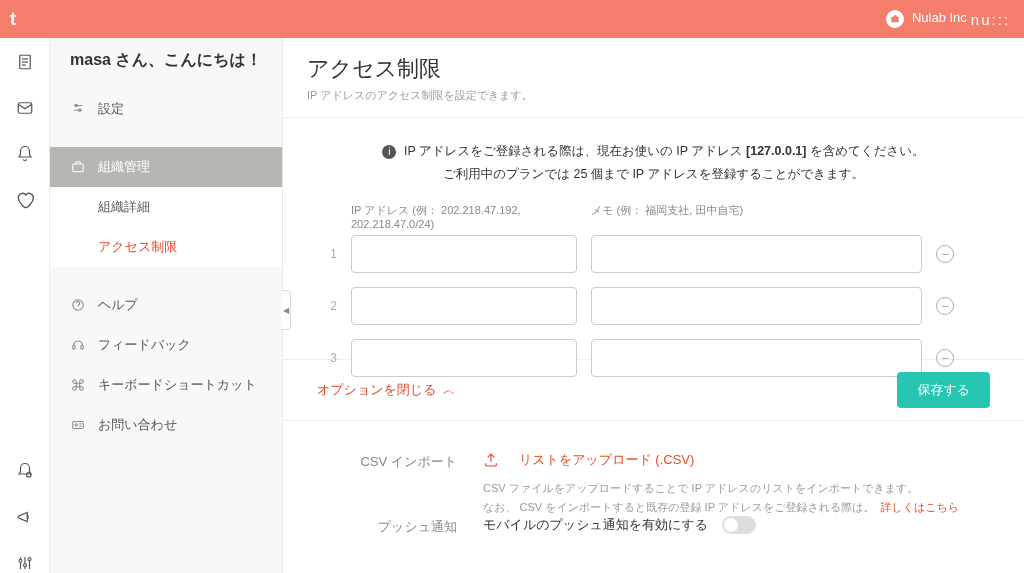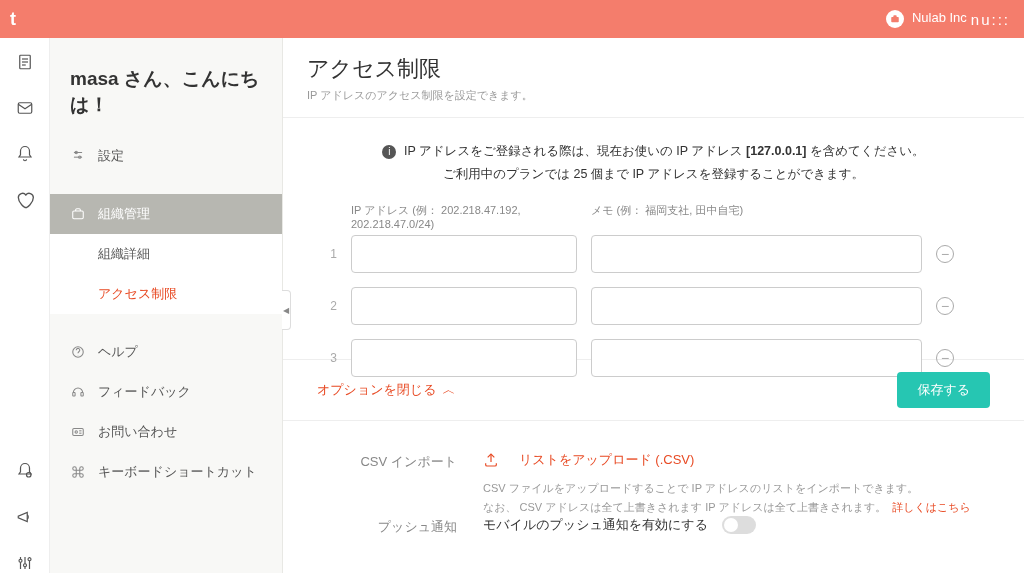--- a/index.html
+++ b/index.html
@@ -8,21 +8,21 @@
 .topbar .brand-t { font-size:18px; font-weight:bold; color:#fff; }
 .topbar .spacer { flex:1; }
 .topbar .org { display:flex; gap:8px; font-size:13px; }
 .topbar .org-icon { width:18px; height:18px; border-radius:50%; background:#fff; display:inline-flex; align-items:center; justify-content:center; color:#F47D6C; }
 .topbar .nu-logo { margin-left:4px; font-weight:normal; letter-spacing:2px; font-size:15px; }
 .shell { display:flex; height:535px; }
 .rail { width:50px; border-right:1px solid #eee; display:flex; flex-direction:column; align-items:center; padding-top:14px; gap:26px; color:#555; }
 .rail .rail-gap { flex:1; }
 .rail .ico { width:20px; height:20px; display:flex; align-items:center; justify-content:center; cursor:pointer; }
 .sidebar { width:233px; background:#F8F8F6; border-right:1px solid #e8e8e4; display:flex; flex-direction:column; position:relative; }
-.sidebar .greet { font-size:19px; font-weight:bold; color:#333; padding:28px 20px 18px; }
+.sidebar .greet { font-size:16px; font-weight:bold; color:#333; padding:12px 20px 18px; }
 .sidebar .nav-item { display:flex; align-items:center; gap:12px; padding:11px 20px; font-size:13px; color:#555; cursor:pointer; }
 .sidebar .nav-item.active { background:#B7B7B1; color:#fff; }
 .sidebar .sub-item { padding:11px 20px 11px 48px; font-size:13px; color:#555; background:#fff; cursor:pointer; }
 .sidebar .sub-item.sel { color:#E84B25; }
 .sidebar .sec-gap { height:18px; }
 .sidebar .ico { width:16px; height:16px; display:inline-flex; align-items:center; justify-content:center; color:#888; }
 .sidebar .nav-item.active .ico { color:#fff; }
 .collapse-tab { position:absolute; right:-9px; top:252px; width:9px; height:40px; background:#fff; border:1px solid #ddd; border-left:none; border-radius:0 4px 4px 0; display:flex; align-items:center; justify-content:center; font-size:8px; color:#888; cursor:pointer; }
 .main { flex:1; display:flex; flex-direction:column; overflow:hidden; background:#fff; }
 .main-head { padding:16px 24px 14px; border-bottom:1px solid #eee; }
@@ -169,35 +169,35 @@
             <path d="M4 13a8 8 0 0116 0"></path>
             <rect x="3" y="13" width="4" height="6" rx="1"></rect>
             <rect x="17" y="13" width="4" height="6" rx="1"></rect>
           </svg>
         </span>
       <span>フィードバック</span>
     </div>
     <div class="nav-item">
       <span class="ico">
           <svg width="14" height="14" viewBox="0 0 24 24" fill="none" stroke="currentColor" stroke-width="1.8">
+            <path d="M6 3a3 3 0 013 3v3H6a3 3 0 010-6zm12 0a3 3 0 00-3 3v3h3a3 3 0 000-6zM6 21a3 3 0 003-3v-3H6a3 3 0 000 6zm12 0a3 3 0 01-3-3v-3h3a3 3 0 010 6zM9 9h6v6H9z"></path>
+          </svg>
+        </span>
+      <span>キーボードショートカット</span>
+    </div>
+    <div class="nav-item">
+      <span class="ico">
+          <svg width="14" height="14" viewBox="0 0 24 24" fill="none" stroke="currentColor" stroke-width="1.8">
             <rect x="3" y="6" width="18" height="12" rx="2"></rect>
             <circle cx="9" cy="12" r="2"></circle>
             <line x1="14" y1="10" x2="18" y2="10"></line>
             <line x1="14" y1="14" x2="18" y2="14"></line>
           </svg>
         </span>
       <span>お問い合わせ</span>
-    </div>
-    <div class="nav-item">
-      <span class="ico">
-          <svg width="14" height="14" viewBox="0 0 24 24" fill="none" stroke="currentColor" stroke-width="1.8">
-            <path d="M6 3a3 3 0 013 3v3H6a3 3 0 010-6zm12 0a3 3 0 00-3 3v3h3a3 3 0 000-6zM6 21a3 3 0 003-3v-3H6a3 3 0 000 6zm12 0a3 3 0 01-3-3v-3h3a3 3 0 010 6zM9 9h6v6H9z"></path>
-          </svg>
-        </span>
-      <span>キーボードショートカット</span>
     </div>
     <div class="collapse-tab">◀</div>
   </div>
 
   <div class="main">
     <div class="main-head">
       <h1>アクセス制限</h1>
       <div class="sub">IP アドレスのアクセス制限を設定できます。</div>
     </div>
     <div class="main-body">
@@ -251,21 +251,21 @@
                   <svg width="16" height="16" viewBox="0 0 24 24" fill="none" stroke="currentColor" stroke-width="1.8">
                     <path d="M12 3v12"></path>
                     <polyline points="7,8 12,3 17,8"></polyline>
                     <path d="M4 17v2a2 2 0 002 2h12a2 2 0 002-2v-2"></path>
                   </svg>
                 </span>
               <span>リストをアップロード (.CSV)</span>
             </div>
             <div class="desc">
               <span>CSV ファイルをアップロードすることで IP アドレスのリストをインポートできます。</span><br>
-              <span>なお、 CSV アドレスは全て上書きされます IP アドレスは全て上書きされます。</span><a href="#">詳しくはこちら</a>
+              <span>なお、 CSV をインポートすると既存の登録 IP アドレスをご登録される際は。</span><a href="#">詳しくはこちら</a>
             </div>
           </div>
         </div>
         <div class="opt-row" style="margin-bottom:0;">
           <div class="opt-label">プッシュ通知</div>
           <div class="opt-body">
             <div class="push-title">
               <span>モバイルのプッシュ通知を有効にする</span>
               <span class="switch"></span>
             </div>

